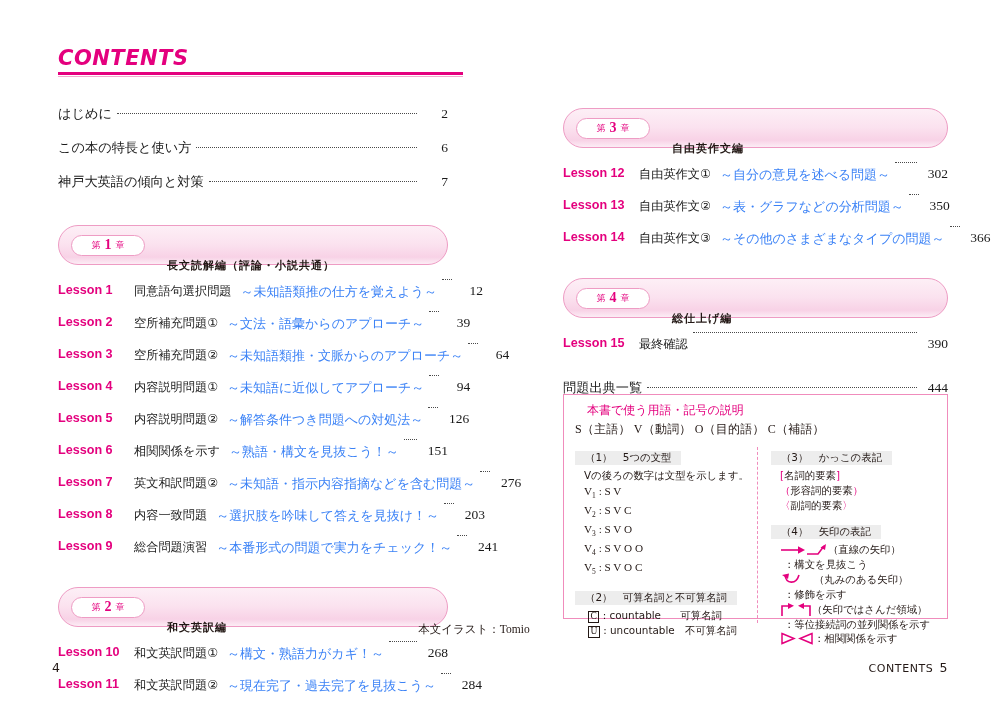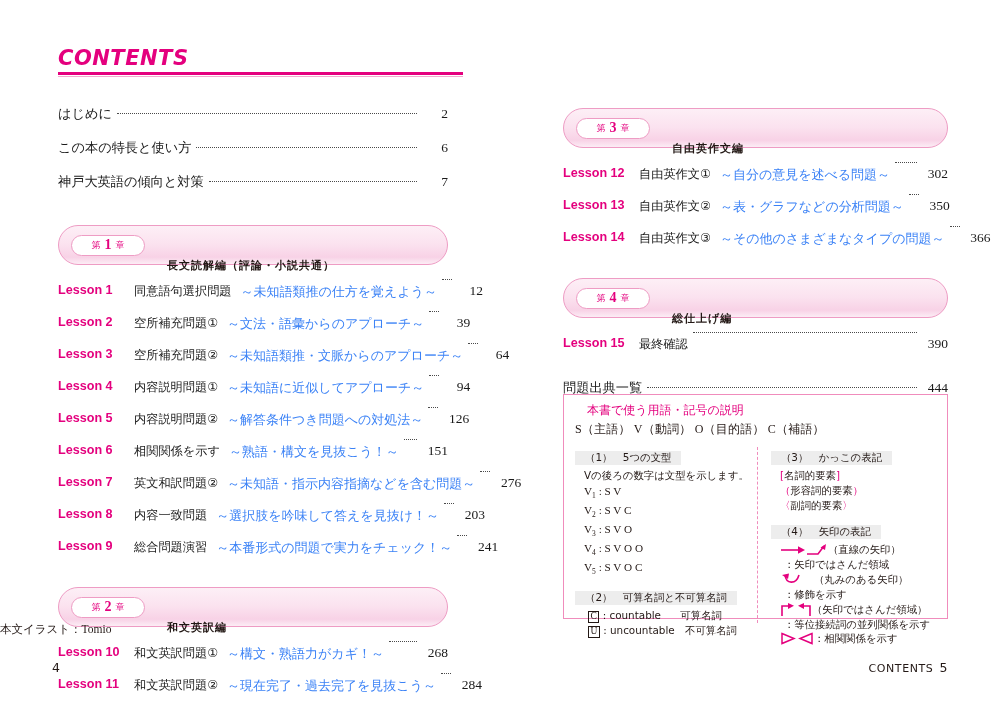--- a/index.html
+++ b/index.html
@@ -145,21 +145,21 @@
     display: inline-block; border: 1px solid #231815;
     font-family: "Liberation Serif", serif;
     font-size: 9.5px; line-height: 1.05; padding: 0 1.5px;
   }
   .mg { color: #E4007E; }
   .gap { margin-top: 9px; }
   .note-row { display: flex; align-items: center; white-space: nowrap; }
 
   .credit {
     position: absolute; left: 0; top: 622px; width: 948px;
-    text-align: left;
+    text-align: center;
     font-family: "Liberation Serif", "DejaVu Serif", serif;
     font-size: 11.5px; color: #231815;
   }
 
   
   .folio-left {
     position: absolute; left: 52px; top: 660px;
     font-family: "DejaVu Sans", sans-serif;
     font-size: 12.5px; color: #231815;
   }
@@ -413,21 +413,21 @@
           <svg width="26" height="12" viewBox="0 0 26 12">
             <line x1="1" y1="6" x2="19" y2="6" stroke="#E4007E" stroke-width="1.6"></line>
             <polygon points="18,2.2 25,6 18,9.8" fill="#E4007E"></polygon>
           </svg>
           <svg width="22" height="13" viewBox="0 0 22 13">
             <path d="M1 11 L12 11 L18 3" stroke="#E4007E" stroke-width="1.6" fill="none"></path>
             <polygon points="14.5,4.5 20,1 19,7" fill="#E4007E"></polygon>
           </svg>
           <span class="note-line">（直線の矢印）</span>
         </div>
-        <div class="note-line indent2">：矢印ではさんだ領域</div>
+        <div class="note-line indent2">：構文を見抜こう</div>
 
         <div class="note-row indent1">
           <svg width="30" height="15" viewBox="0 0 30 15">
             <path d="M5 3 C 6 12, 16 13, 19 3" stroke="#E4007E" stroke-width="1.6" fill="none"></path>
             <polygon points="9,1.5 2,3 8,7" fill="#E4007E"></polygon>
           </svg>
           <span class="note-line" style="margin-left:4px">（丸みのある矢印）</span>
         </div>
         <div class="note-line indent2">：修飾を示す</div>
 

